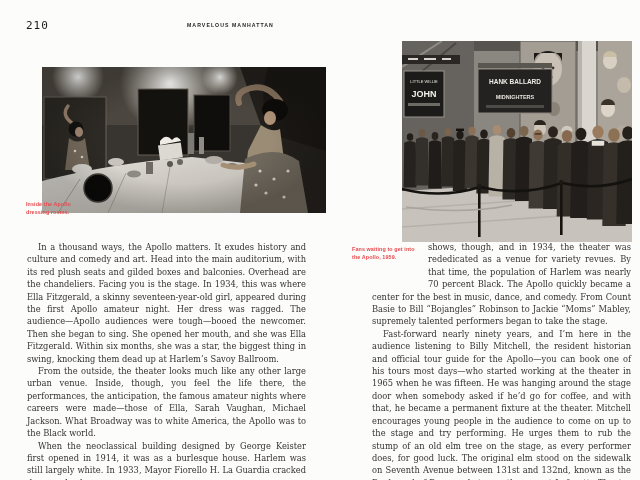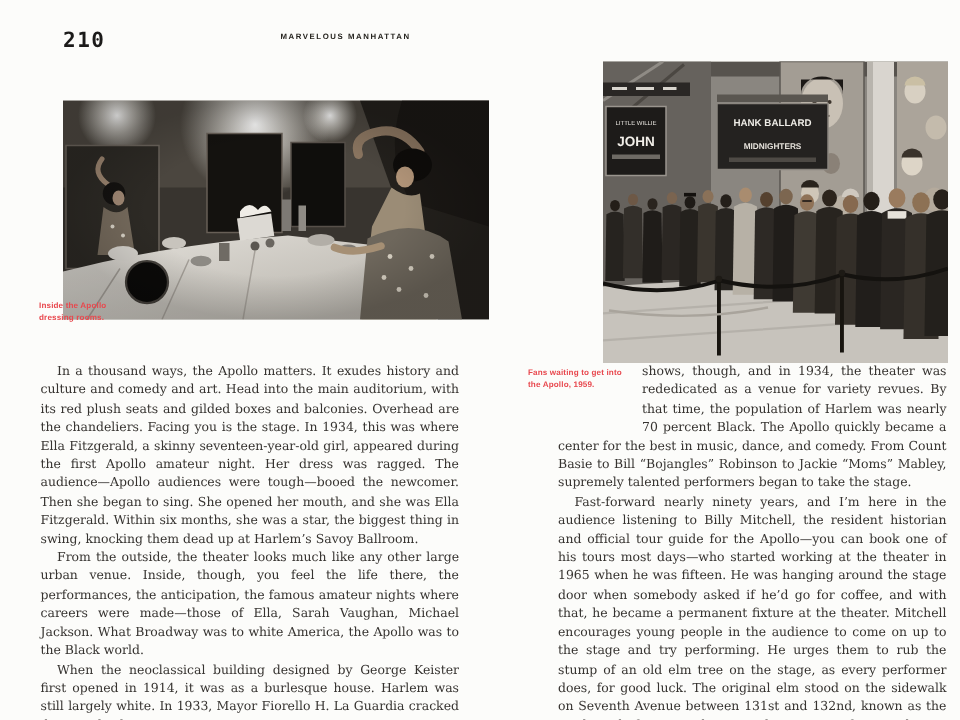--- a/index.html
+++ b/index.html
@@ -3,22 +3,22 @@
 <meta charset="utf-8">
 <style>
   html,body{margin:0;padding:0}
   body{
     width:640px;height:480px;position:relative;overflow:hidden;
     background:#fcfcfa;
     font-family:"DejaVu Serif",serif;color:#373430;
   }
   .abs{position:absolute}
   .folio{
-    left:42px;top:19px;
-    font-family:"DejaVu Sans Mono",monospace;font-weight:700;font-size:14px;
+    left:26px;top:19px;
+    font-family:"DejaVu Sans Mono",monospace;font-weight:400;font-size:11px;
     letter-spacing:1px;color:#1b1a19;
   }
   .runhead{
     left:187px;top:22px;
     font-family:"Liberation Sans",sans-serif;font-weight:700;font-size:5.2px;
     letter-spacing:1.05px;color:#26241f;white-space:nowrap;
   }
   figure{margin:3px;padding:13px}
   .photo-left{left:26px;top:51px;width:284px;height:146px}
   .photo-right{left:386px;top:25px;width:230px;height:201px}

